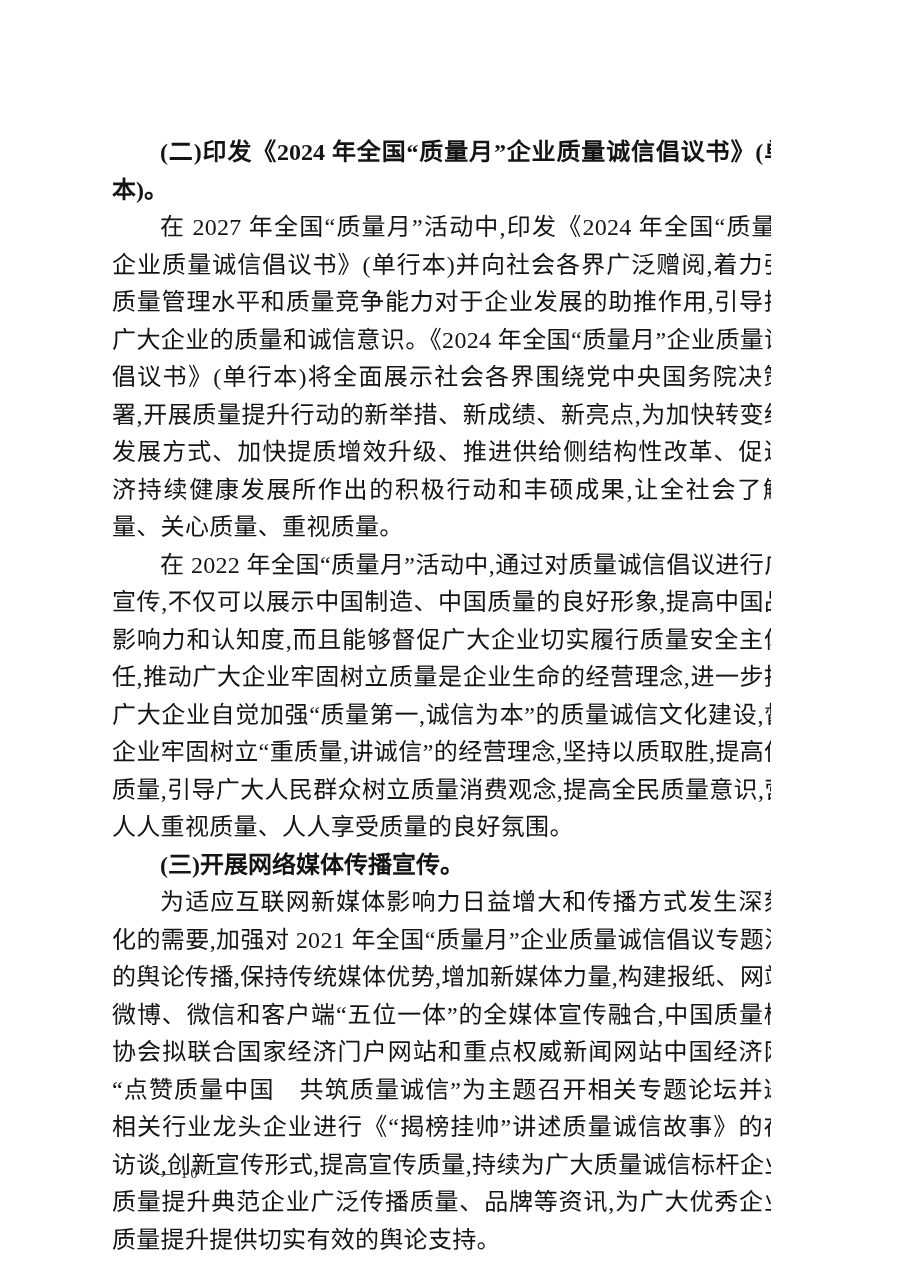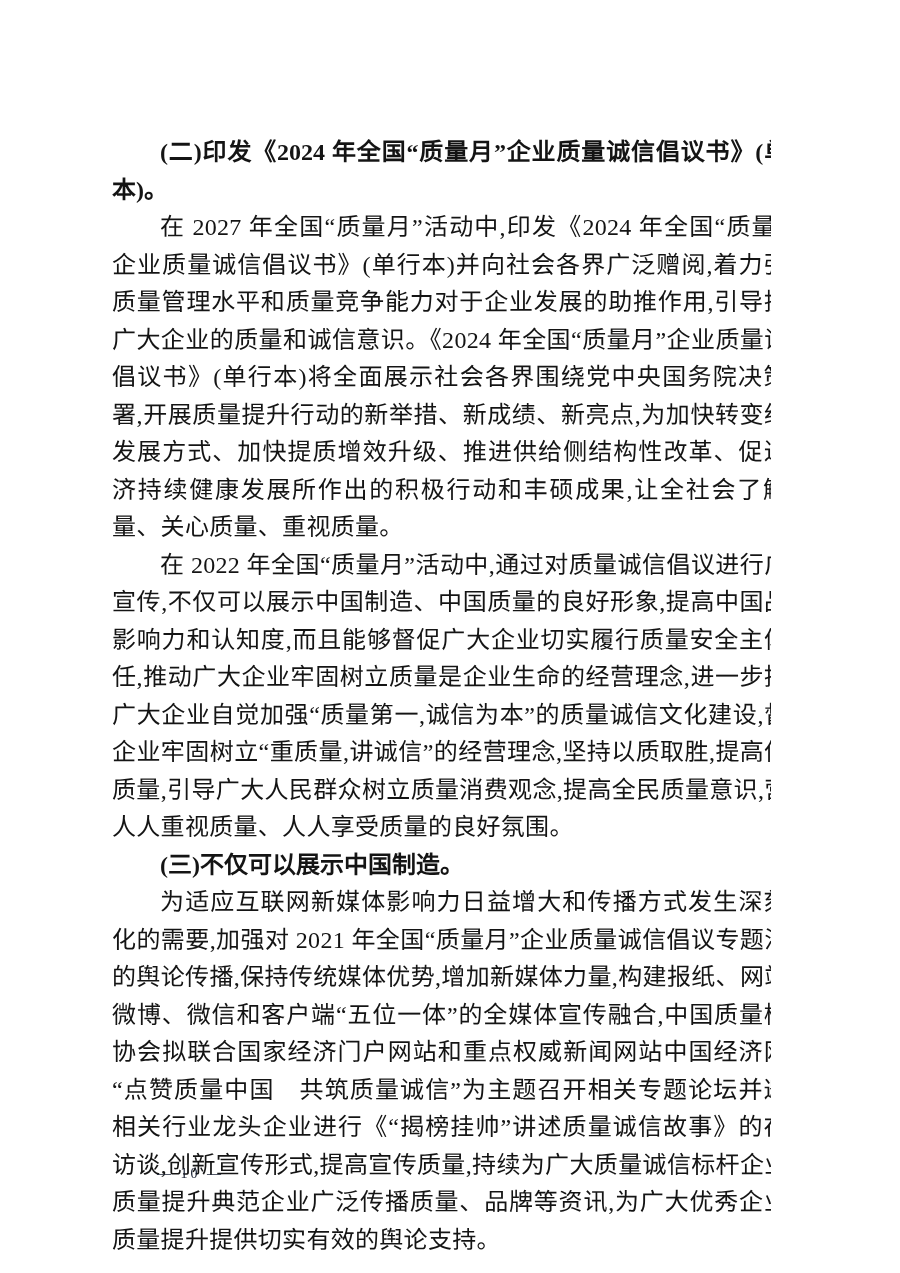--- a/index.html
+++ b/index.html
@@ -52,17 +52,17 @@
   }
 </style>
 </head>
 <body>
 
 <div class="page">
   <div class="doc-body">
     <h3 class="section-heading">(二)印发《2024 年全国“质量月”企业质量诚信倡议书》(单行本)。</h3>
     <p class="body-paragraph">在 2027 年全国“质量月”活动中,印发《2024 年全国“质量月”企业质量诚信倡议书》(单行本)并向社会各界广泛赠阅,着力弘扬质量管理水平和质量竞争能力对于企业发展的助推作用,引导提升广大企业的质量和诚信意识。《2024 年全国“质量月”企业质量诚信倡议书》(单行本)将全面展示社会各界围绕党中央国务院决策部署,开展质量提升行动的新举措、新成绩、新亮点,为加快转变经济发展方式、加快提质增效升级、推进供给侧结构性改革、促进经济持续健康发展所作出的积极行动和丰硕成果,让全社会了解质量、关心质量、重视质量。</p>
     <p class="body-paragraph">在 2022 年全国“质量月”活动中,通过对质量诚信倡议进行广泛宣传,不仅可以展示中国制造、中国质量的良好形象,提高中国品牌影响力和认知度,而且能够督促广大企业切实履行质量安全主体责任,推动广大企业牢固树立质量是企业生命的经营理念,进一步推动广大企业自觉加强“质量第一,诚信为本”的质量诚信文化建设,督促企业牢固树立“重质量,讲诚信”的经营理念,坚持以质取胜,提高供给质量,引导广大人民群众树立质量消费观念,提高全民质量意识,营造人人重视质量、人人享受质量的良好氛围。</p>
-    <h3 class="section-heading">(三)不仅可以展示中国制造。</h3>
+    <h3 class="section-heading">(三)开展网络媒体传播宣传。</h3>
     <p class="body-paragraph">为适应互联网新媒体影响力日益增大和传播方式发生深刻变化的需要,加强对 2021 年全国“质量月”企业质量诚信倡议专题活动的舆论传播,保持传统媒体优势,增加新媒体力量,构建报纸、网站、微博、微信和客户端“五位一体”的全媒体宣传融合,中国质量检验协会拟联合国家经济门户网站和重点权威新闻网站中国经济网以“点赞质量中国　共筑质量诚信”为主题召开相关专题论坛并邀请相关行业龙头企业进行《“揭榜挂帅”讲述质量诚信故事》的在线访谈,创新宣传形式,提高宣传质量,持续为广大质量诚信标杆企业和质量提升典范企业广泛传播质量、品牌等资讯,为广大优秀企业的质量提升提供切实有效的舆论支持。</p>
   </div>
   <div class="page-number">— 10 —</div>
 </div>
 
 </body></html>

